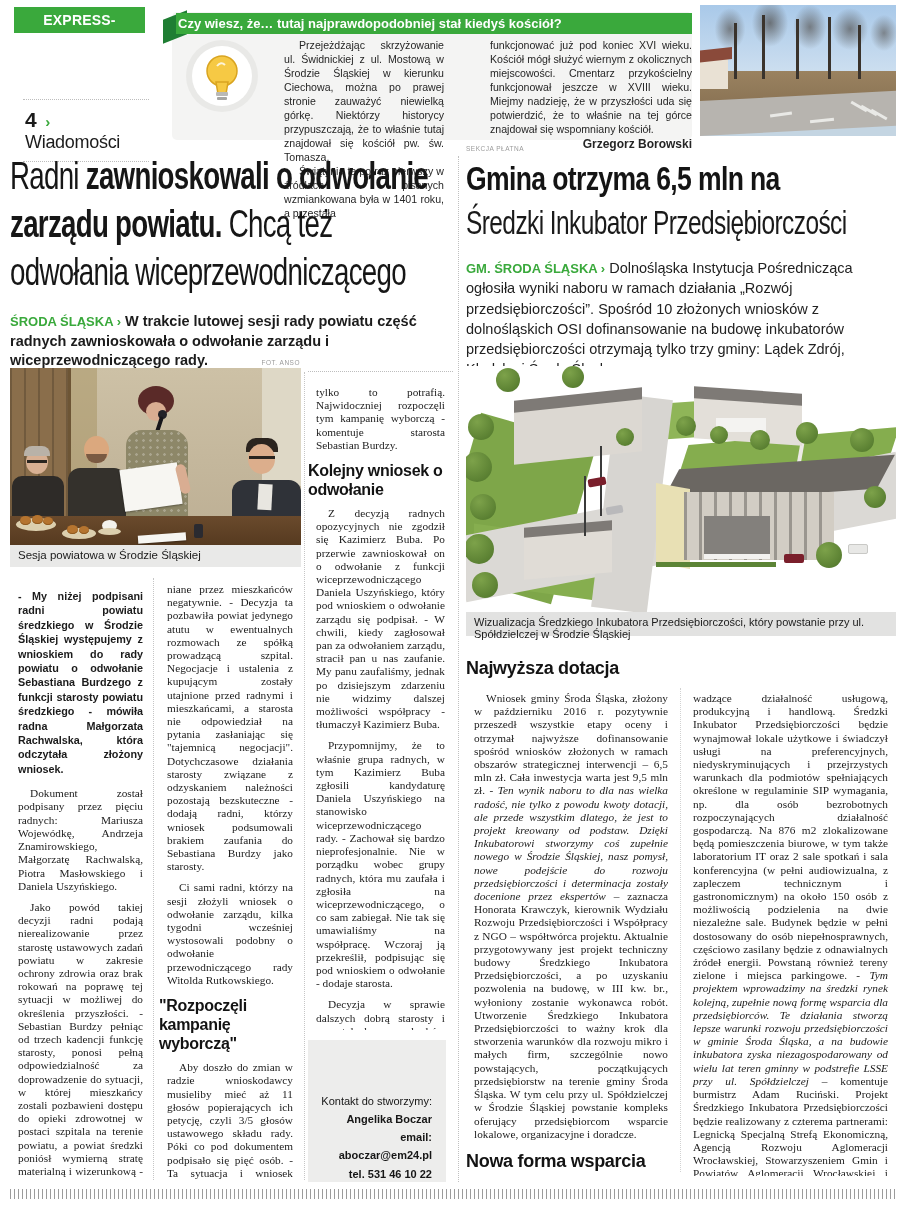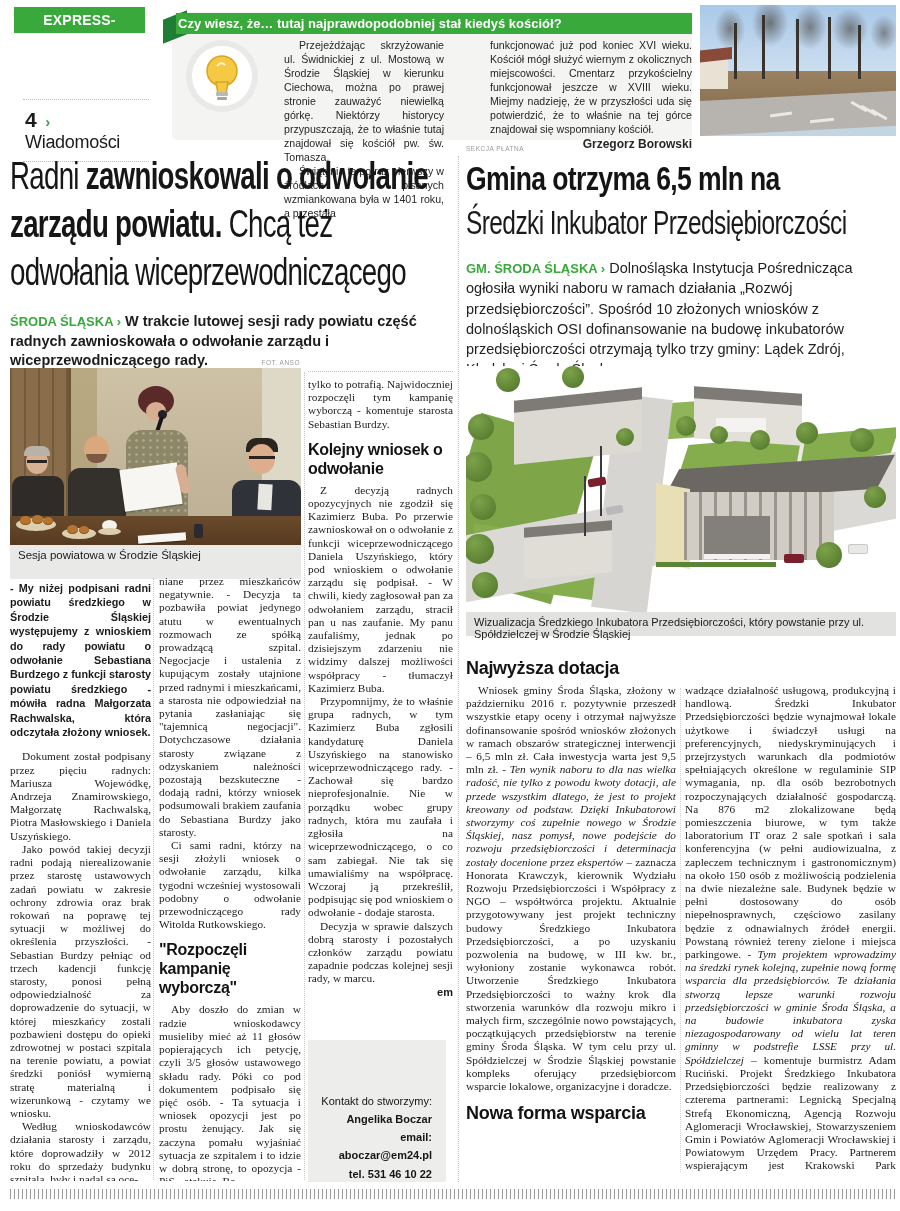--- a/index.html
+++ b/index.html
@@ -43,21 +43,21 @@
   .cond{display:inline-block;transform:scaleX(.71);transform-origin:0 50%;white-space:nowrap;}
   .hl{font-size:39px;letter-spacing:-1px;color:#161616;line-height:48px;}
   .hl-b{font-weight:800;}
   .hl-l{font-weight:400;}
   .lead{font-size:14.5px;line-height:1.35;color:#1c1c1c;}
   .lead-bold{font-weight:700;}
   .gtag{color:#3aa93c;font-weight:800;font-size:13px;}
   .credit{font-size:6.5px;color:#9a9a9a;letter-spacing:.5px;}
   .capbar{background:#e9e9e8;font-size:11.5px;color:#1a1a1a;padding:4px 8px;box-sizing:border-box;}
   .body-col{overflow:hidden;}
-  .body-col p{margin:0;font-family:"Liberation Serif",serif;font-size:11.3px;line-height:13.2px;
+  .body-col p{margin:8px;font-family:"Liberation Serif",serif;font-size:11.3px;line-height:13.2px;
               text-align:justify;color:#1b1b1b;}
   .ind{text-indent:12px;}
   .it{font-style:italic;}
   .quote{font-family:"Liberation Sans",sans-serif !important;font-weight:bold;font-size:10.8px !important;
          line-height:14.4px !important;text-align:left;color:#101010;margin-bottom:11px !important;}
   .h3col{font-family:"Liberation Sans",sans-serif;font-weight:800;font-size:16px;line-height:19px;
          letter-spacing:-.3px;margin:9px 0 6px;color:#131313;}
   .sig{text-align:right !important;font-family:"Liberation Sans",sans-serif !important;font-weight:bold;
        font-size:11px !important;}
   .vsep{border-left:1px dotted #c6c6c6;width:0;}
@@ -211,21 +211,21 @@
     <div class="abs donut" style="left:22px;top:147px;width:11px;height:9px;"></div>
     <div class="abs donut" style="left:33px;top:149px;width:10px;height:8px;"></div>
     <div class="abs plate" style="left:52px;top:160px;width:34px;height:11px;"></div>
     <div class="abs donut" style="left:57px;top:157px;width:11px;height:9px;"></div>
     <div class="abs donut" style="left:69px;top:158px;width:10px;height:8px;"></div>
     <div class="abs cup" style="left:92px;top:152px;width:15px;height:11px;"></div>
     <div class="abs plate" style="left:88px;top:160px;width:23px;height:7px;"></div>
     <div class="abs paper" style="left:128px;top:166px;width:48px;height:8px;transform:rotate(-4deg);"></div>
     <div class="abs" style="left:184px;top:156px;width:9px;height:14px;background:#2a2a30;border-radius:2px;"></div>
   </div>
-  <div class="abs capbar" style="left:10px;top:545px;width:291px;height:34px;">Sesja powiatowa w Środzie Śląskiej</div>
+  <div class="abs capbar" style="left:10px;top:545px;width:291px;height:22px;">Sesja powiatowa w Środzie Śląskiej</div>
 
   <div class="abs vsep" style="left:153px;top:578px;height:602px;"></div>
   <div class="abs vsep" style="left:304px;top:372px;height:808px;"></div>
   <div class="abs" style="left:308px;top:371px;width:145px;border-top:1px dotted #bdbdbd;"></div>
 
   <div class="abs body-col" style="left:10px;top:581px;width:141px;height:600px;">
     <p class="quote">- My niżej podpisani radni powiatu średzkiego w Środzie Śląskiej występujemy z wnioskiem do rady powiatu o odwołanie Sebastiana Burdzego z funkcji starosty powiatu średzkiego - mówiła radna Małgorzata Rachwalska, która odczytała złożony wniosek.</p>
     <p class="ind">Dokument został podpisany przez pięciu radnych: Mariusza Wojewódkę, Andrzeja Znamirowskiego, Małgorzatę Rachwalską, Piotra Masłowskiego i Daniela Uszyńskiego.</p>
     <p class="ind">Jako powód takiej decyzji radni podają nierealizowanie przez starostę ustawowych zadań powiatu w zakresie ochrony zdrowia oraz brak rokowań na poprawę tej sytuacji w możliwej do określenia przyszłości. - Sebastian Burdzy pełniąc od trzech kadencji funkcję starosty, ponosi pełną odpowiedzialność za doprowadzenie do sytuacji, w której mieszkańcy zostali pozbawieni dostępu do opieki zdrowotnej w postaci szpitala na terenie powiatu, a powiat średzki poniósł wymierną stratę materialną i wizerunkową - czytamy we wniosku.</p>
     <p class="ind">Według wnioskodawców działania starosty i zarządu, które doprowadziły w 2012 roku do sprzedaży budynku szpitala, były i nadal są oce-</p>

